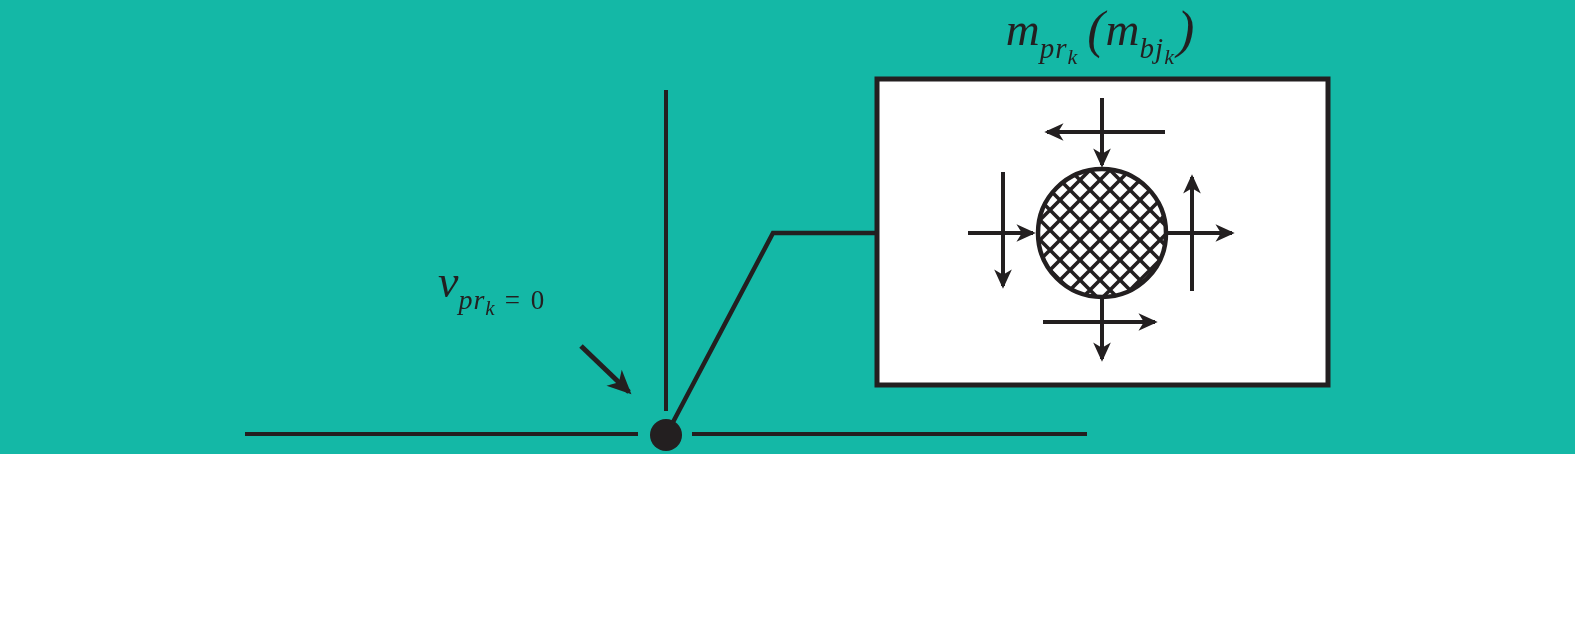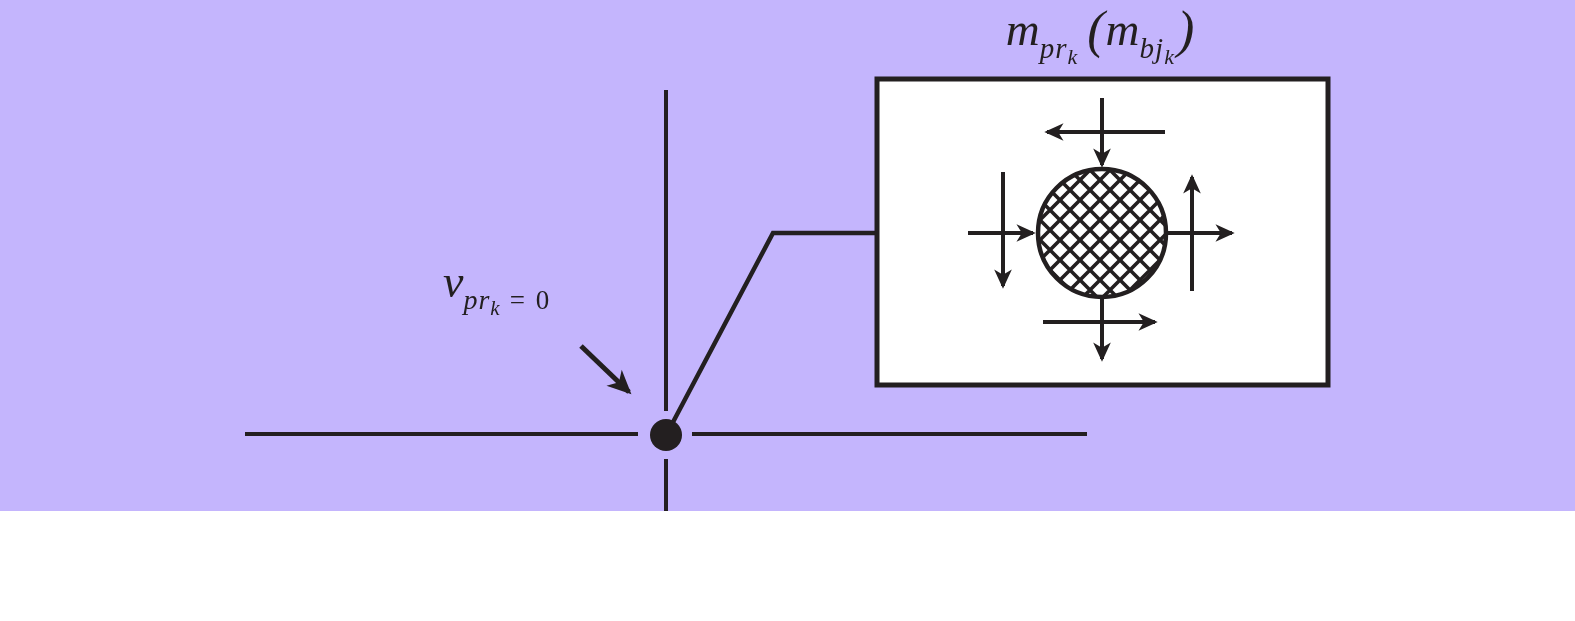--- a/index.html
+++ b/index.html
@@ -1,19 +1,19 @@
 <!DOCTYPE html>
 <html><head>
 <meta charset="utf-8">
 <style>
   html,body{margin:0;padding:0;background:#ffffff;}
   #stage{
     position:relative;
-    width:1575px;height:511px;
-    background:#c4b5fd;
+    width:1575px;height:454px;
+    background:#14b8a6;
     overflow:hidden;
     font-family:"Liberation Serif","DejaVu Serif",serif;
   }
   #figure-svg{position:absolute;left:0;top:0;}
   .math{
     position:absolute;
     font-style:italic;
     color:#231f20;
     white-space:nowrap;
   }
@@ -24,21 +24,21 @@
     font-size:47px;line-height:62px;
   }
   .inset-title .sub{font-size:29px;vertical-align:-13px;letter-spacing:1px;}
   .inset-title .ss{font-size:22px;vertical-align:-6px;}
   .inset-title .paren{font-size:52px;vertical-align:-2px;}
   .inset-title .paren.open{margin-left:9px;margin-right:1px;}
   .inset-title .paren.close{margin-left:2px;}
   
   .v-labels{left:438px;top:256px;font-size:46px;}
   .v-line{height:51px;line-height:51px;}
-  .v-line.first{margin-left:5px;}
+  .v-line.first{}
   .v-labels .sub{font-size:28px;vertical-align:-12px;letter-spacing:1px;}
   .v-labels .ss{font-size:21px;vertical-align:-6px;}
   .v-labels .eq{font-size:27px;font-style:normal;vertical-align:-12px;margin-left:9px;letter-spacing:2px;}
 </style>
 </head>
 <body>
 
 <div id="stage">
 
   <svg id="figure-svg" width="1575" height="621" viewBox="0 0 1575 621">

